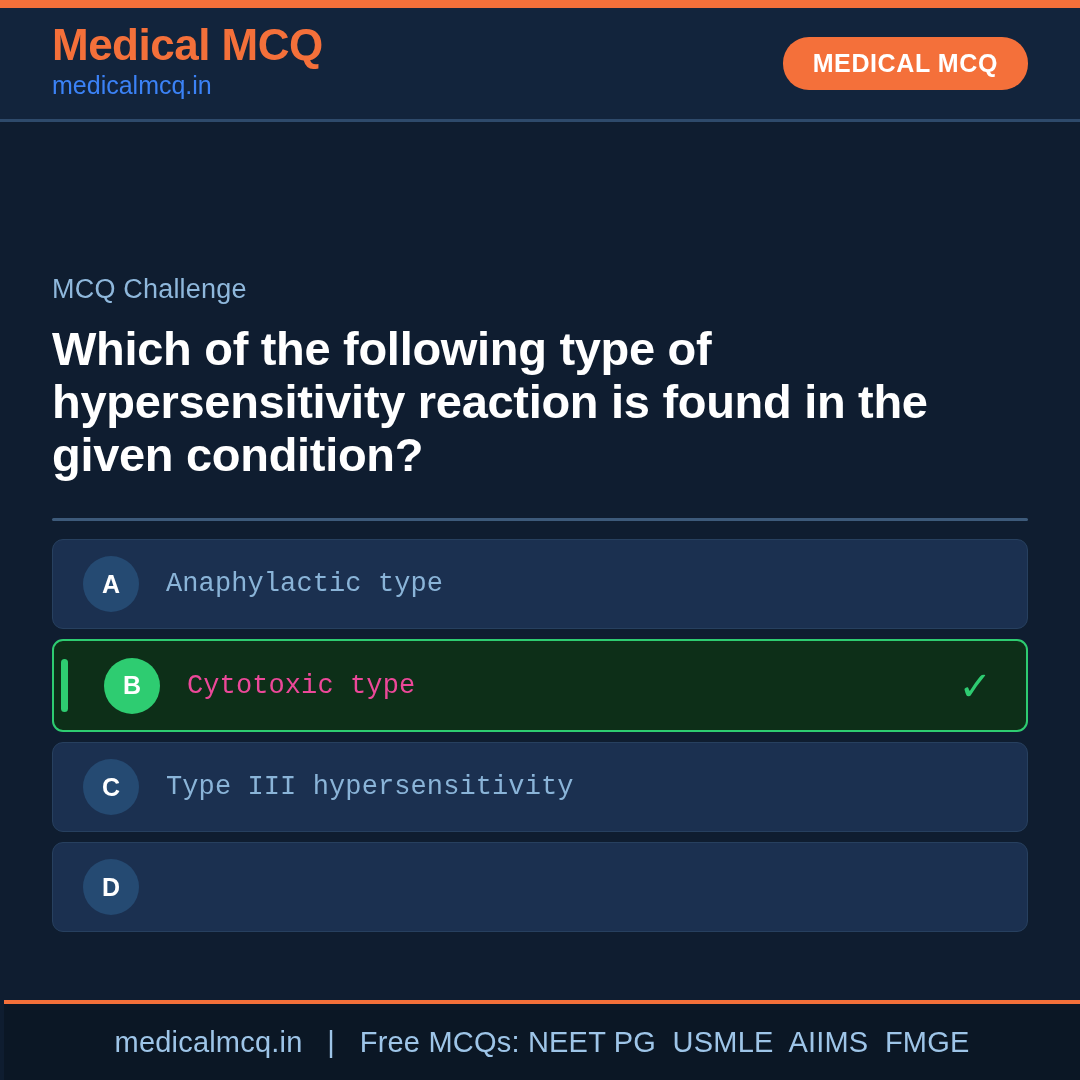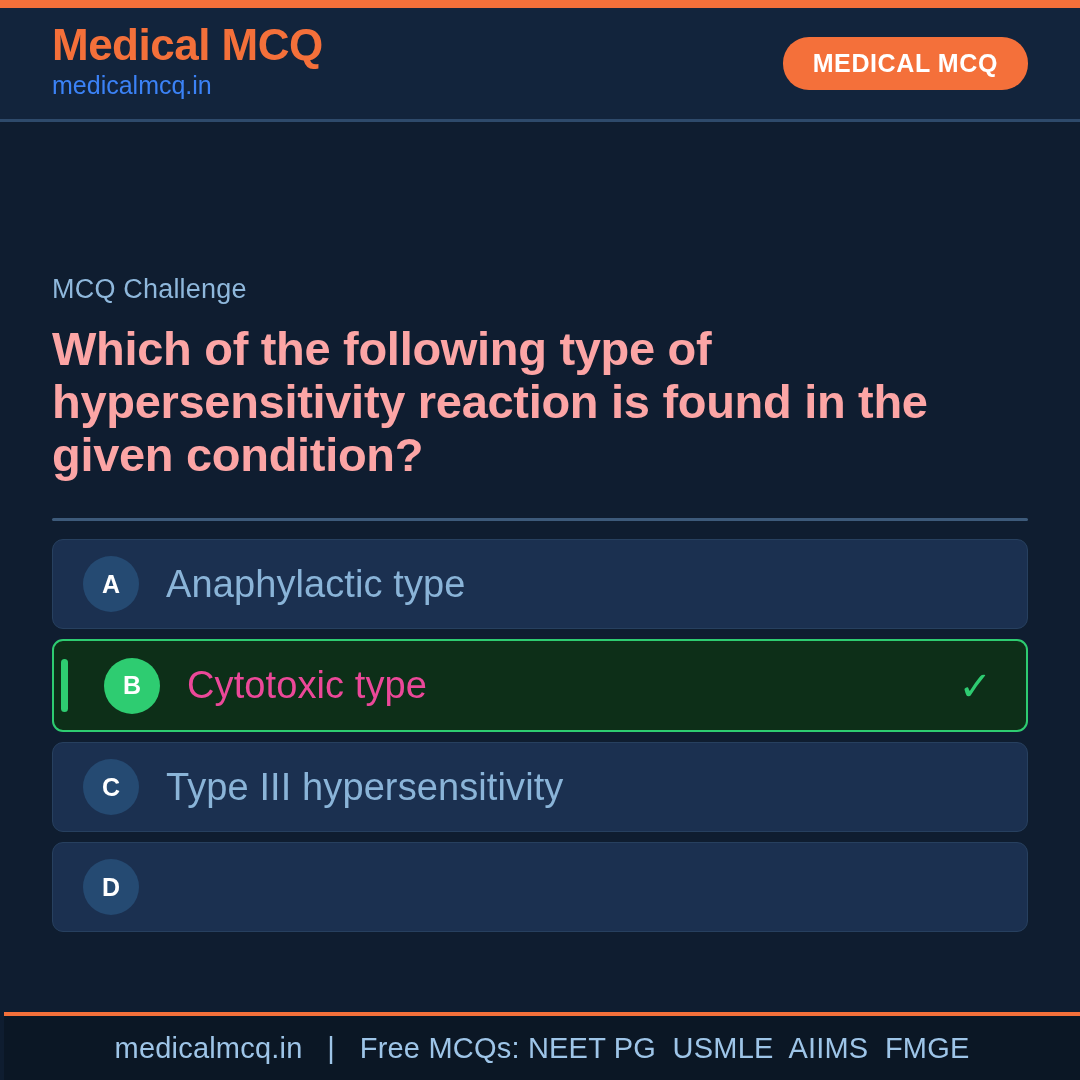--- a/index.html
+++ b/index.html
@@ -66,21 +66,21 @@
 
   #kicker {
     font-size:27px;
     color:#8fb8dc;
     margin-bottom:10px;
     letter-spacing:0.2px;
   }
   #question-text {
     font-size:47px;
     font-weight:bold;
-    color:#fca5a5;
+    color:#ffffff;
     line-height:1.13;
     letter-spacing:-0.3px;
     margin-top:17px;
   }
   #question-divider {
     height:3px;
     background:#3d5a7a;
     margin-top:37px;
     margin-bottom:18px;
     border-radius:2px;
@@ -129,40 +129,41 @@
     align-items:center;
     justify-content:center;
     flex:0 0 56px;
   }
   .option.correct .option-letter {
     background:#2ecc71;
     margin-left:20px;
   }
   .option-text {
     margin-left:27px;
-    font-size:38px;
+    font-size:27px;
     color:#8ab4d8;
     letter-spacing:0.1px;
+    font-family:Liberation Mono, monospace;
   }
   .option.correct .option-text { color:#ec4899; }
 
   .check-icon {
     margin-left:auto;
     color:#2ecc71;
     font-size:40px;
     line-height:1;
     display:none;
   }
   .option.correct .check-icon { display:block; }
 
   
   #footer {
     position:absolute;
     left:4px; right:0; bottom:0;
-    height:68px;
+    height:80px;
     background:#0b1725;
     border-top:4px solid #f4703a;
     display:flex;
     align-items:center;
     justify-content:center;
   }
   #footer-text {
     font-size:29px;
     color:#9ec5e8;
     letter-spacing:0.2px;

